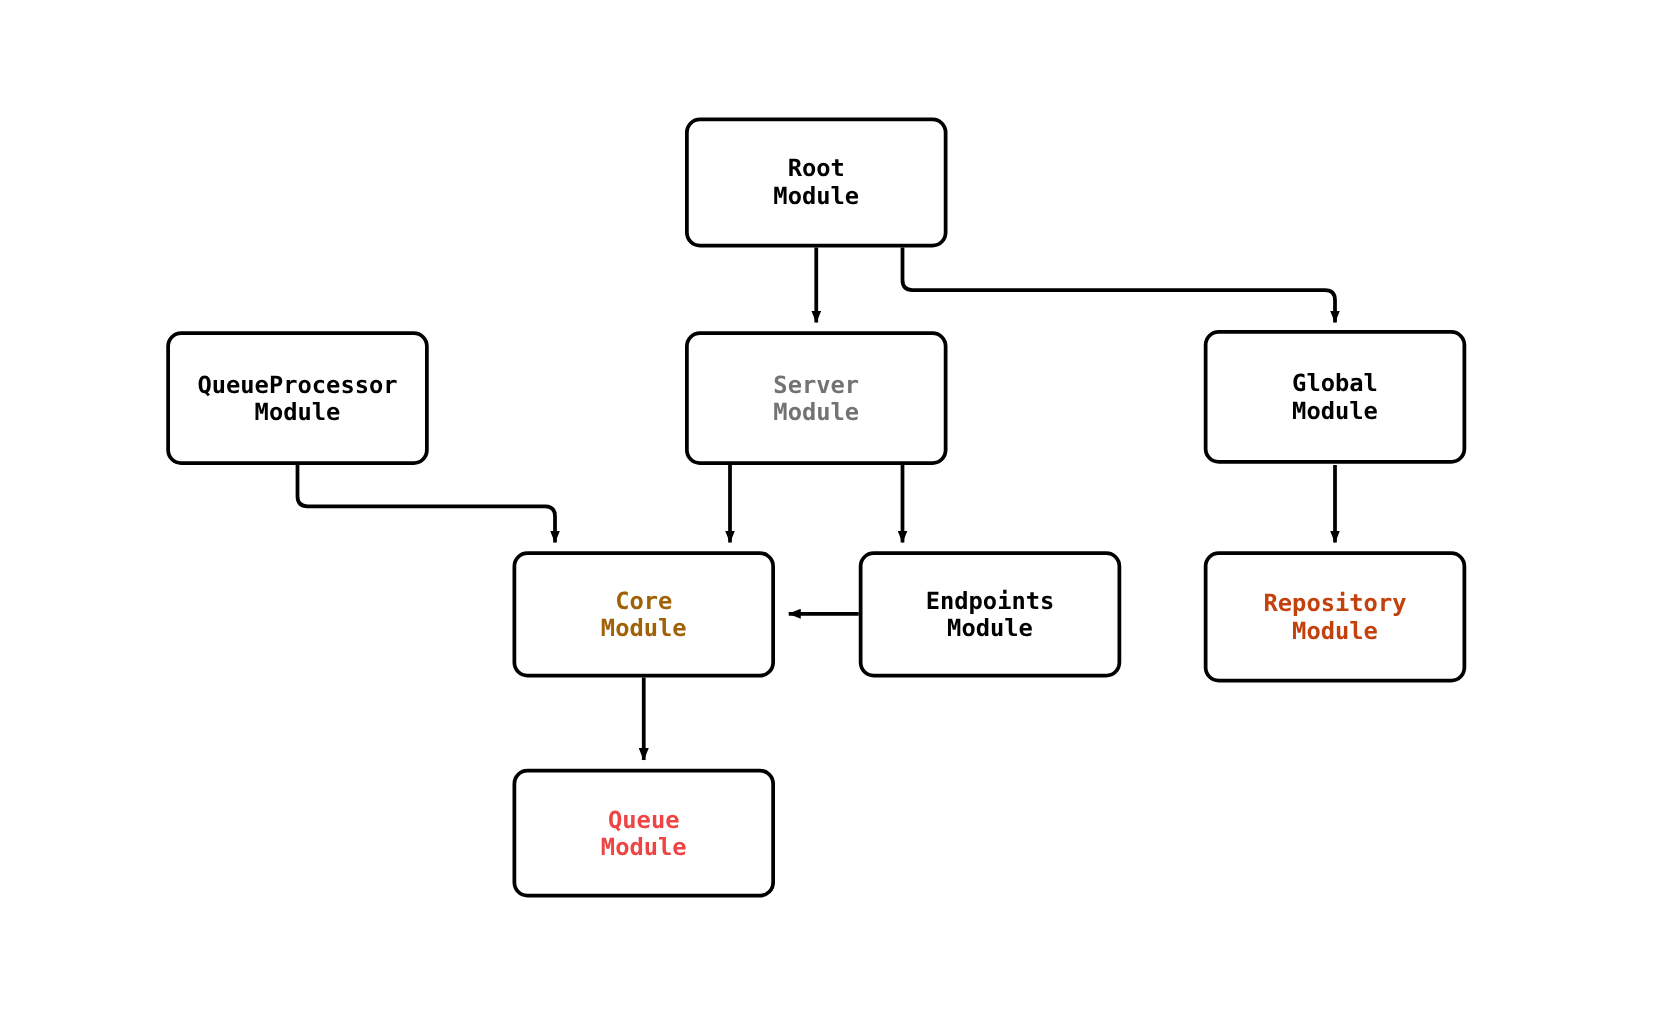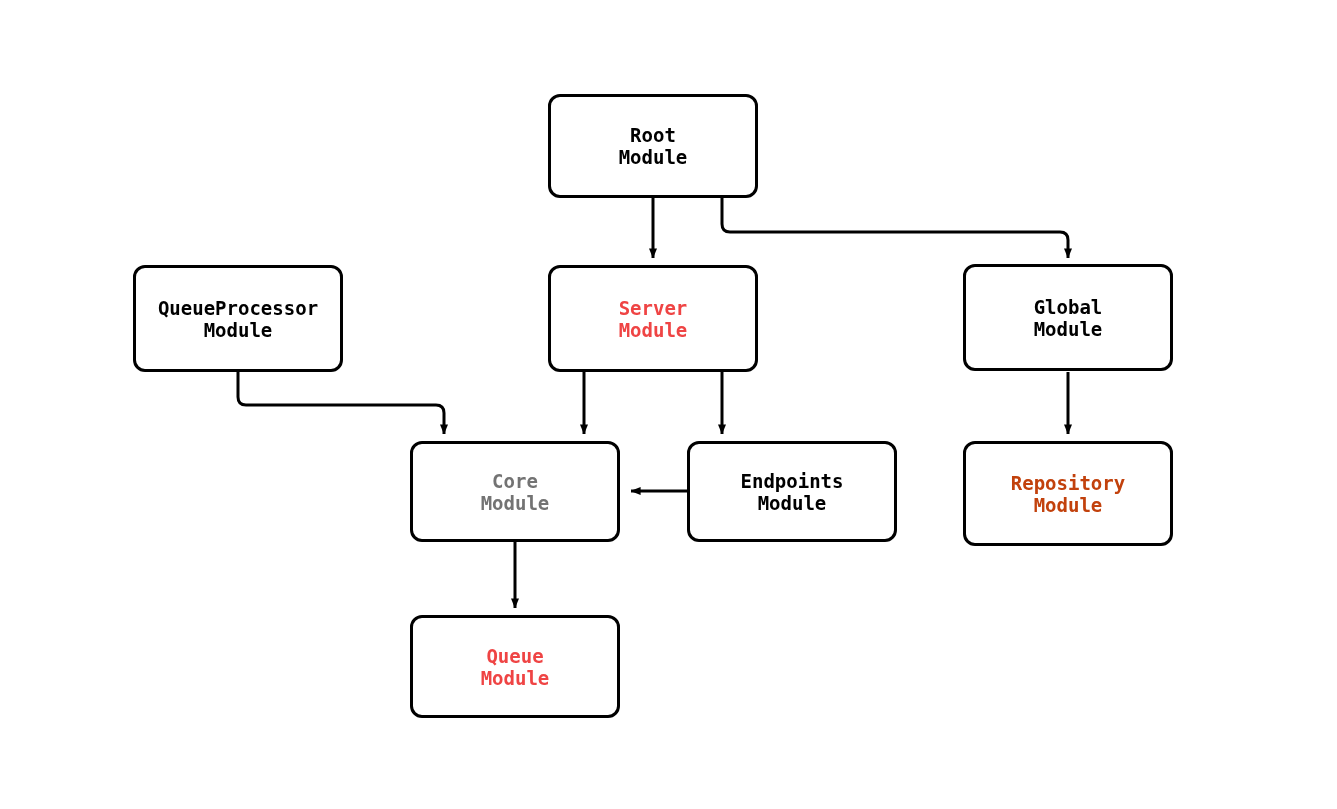--- a/index.html
+++ b/index.html
@@ -75,29 +75,29 @@
   <div id="node-group">
       <div class="node" style="left: 548px; top: 94px; width: 210px; height: 104px; border-color: rgb(0, 0, 0); border-width: 3px; border-radius: 12px;">
         <div class="node-label" style="color: rgb(0, 0, 0);">Root
 Module</div>
       </div>
       <div class="node" style="left: 133px; top: 265px; width: 210px; height: 107px; border-color: rgb(0, 0, 0); border-width: 3px; border-radius: 12px;">
         <div class="node-label" style="color: rgb(0, 0, 0);">QueueProcessor
 Module</div>
       </div>
       <div class="node" style="left: 548px; top: 265px; width: 210px; height: 107px; border-color: rgb(0, 0, 0); border-width: 3px; border-radius: 12px;">
-        <div class="node-label" style="color: #ef4444;">Server
+        <div class="node-label" style="color: #737373;">Server
 Module</div>
       </div>
       <div class="node" style="left: 963px; top: 264px; width: 210px; height: 107px; border-color: rgb(0, 0, 0); border-width: 3px; border-radius: 12px;">
         <div class="node-label" style="color: rgb(0, 0, 0);">Global
 Module</div>
       </div>
       <div class="node" style="left: 410px; top: 441px; width: 210px; height: 101px; border-color: rgb(0, 0, 0); border-width: 3px; border-radius: 12px;">
-        <div class="node-label" style="color: #737373;">Core
+        <div class="node-label" style="color: #a16207;">Core
 Module</div>
       </div>
       <div class="node" style="left: 687px; top: 441px; width: 210px; height: 101px; border-color: rgb(0, 0, 0); border-width: 3px; border-radius: 12px;">
         <div class="node-label" style="color: rgb(0, 0, 0);">Endpoints
 Module</div>
       </div>
       <div class="node" style="left: 963px; top: 441px; width: 210px; height: 105px; border-color: rgb(0, 0, 0); border-width: 3px; border-radius: 12px;">
         <div class="node-label" style="color: #c2410c;">Repository
 Module</div>
       </div>

